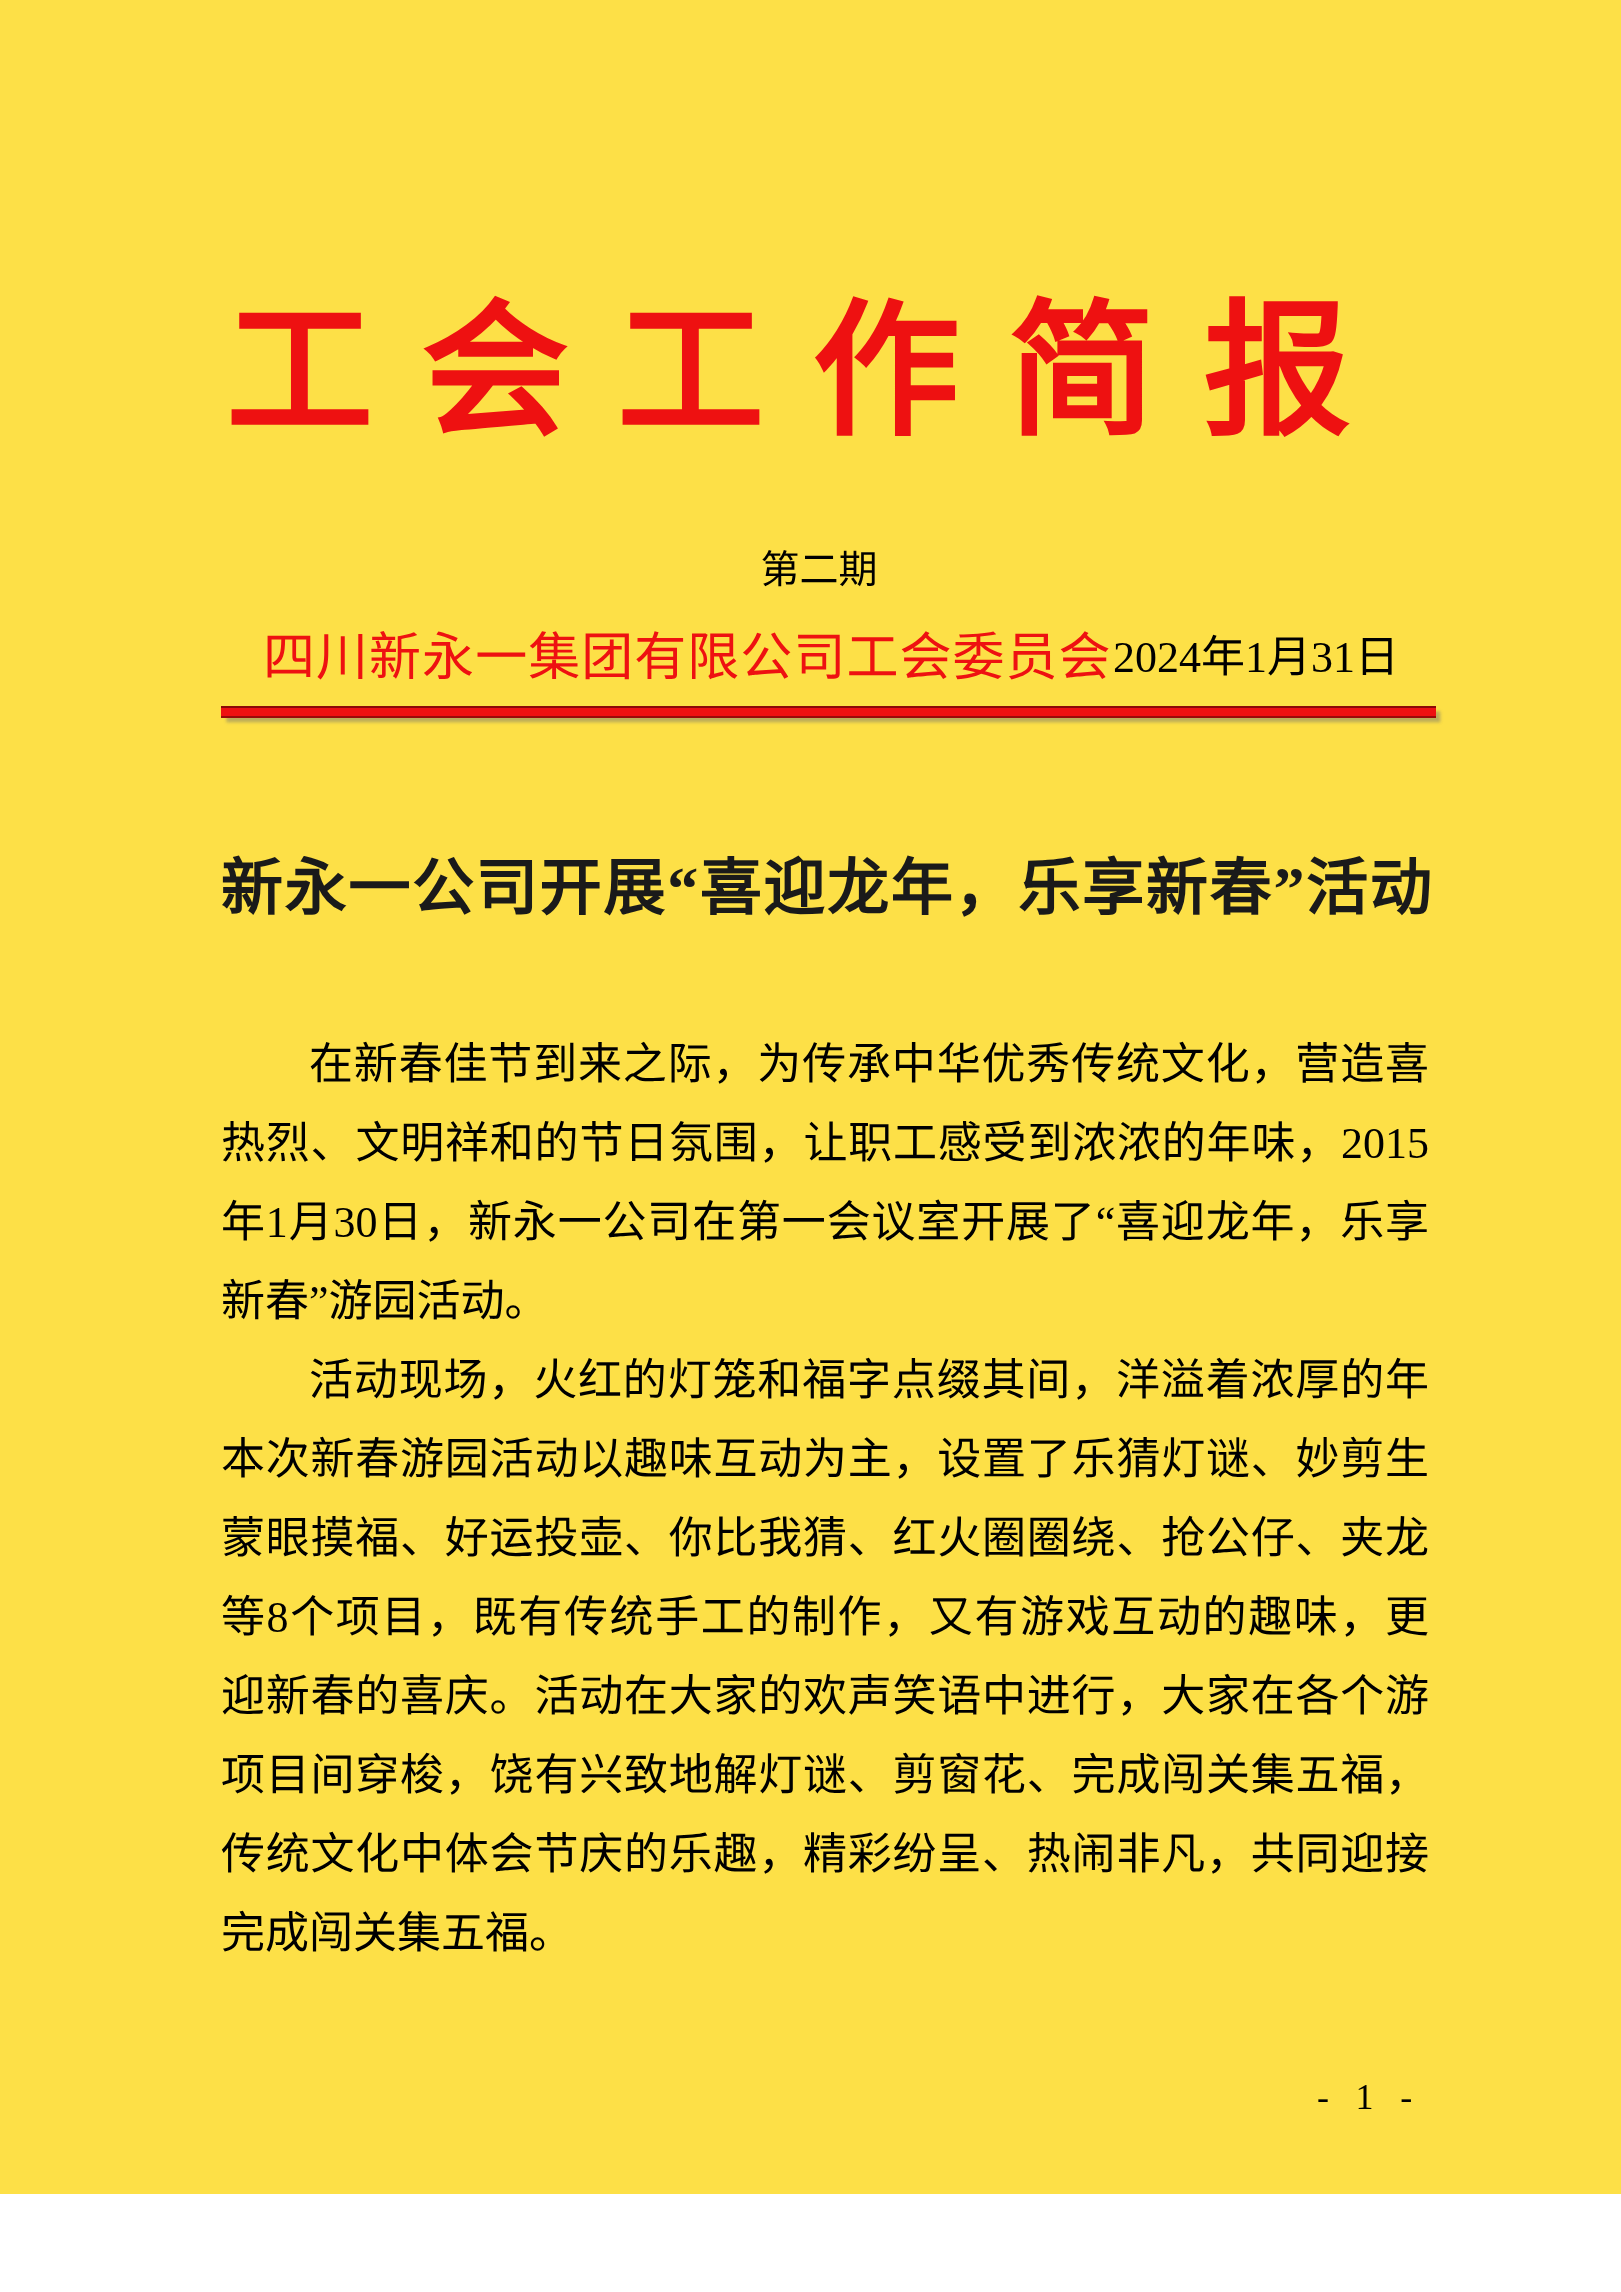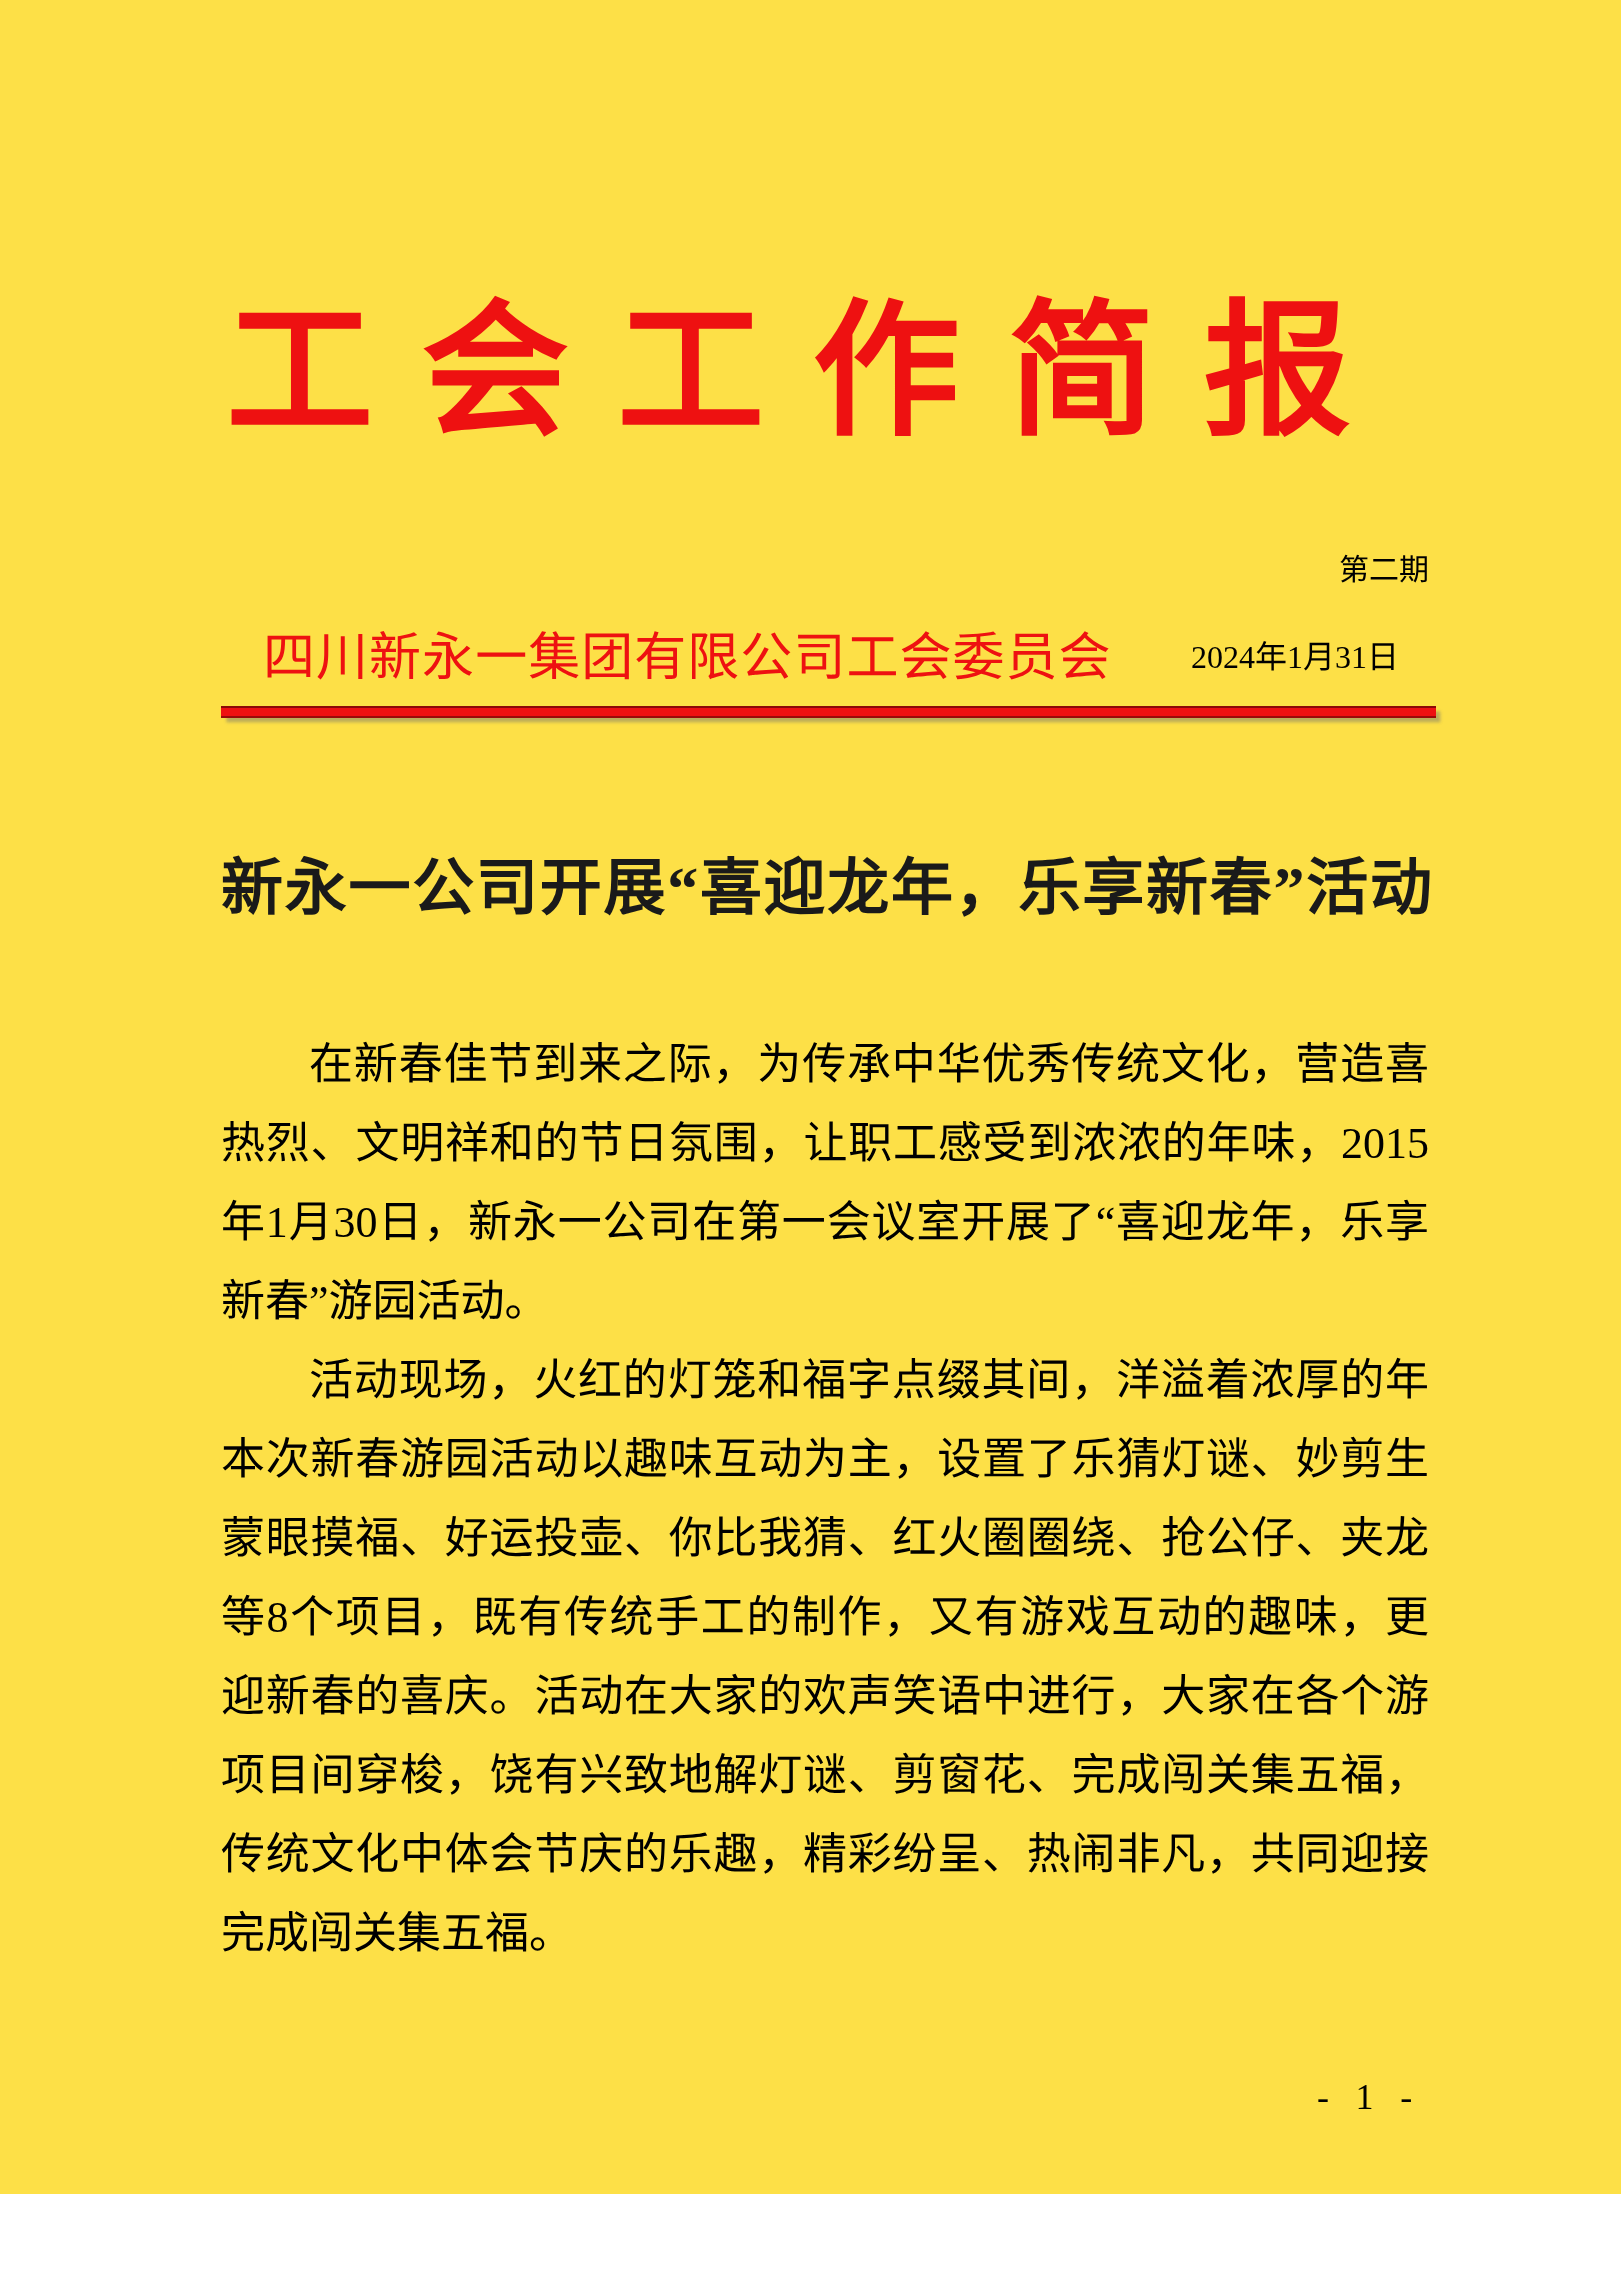--- a/index.html
+++ b/index.html
@@ -28,25 +28,25 @@
     font-size: 147px;
     line-height: 157px;
     letter-spacing: 0.33em;
     text-indent: 0.33em;
     text-align: center;
     color: #ee1111;
     white-space: nowrap;
   }
   .issue-line {
     position: absolute;
-    left: 221px;
+    left: 215px;
     top: 545px;
     width: 1208px;
-    text-align: right;
-    font-size: 30px;
+    text-align: center;
+    font-size: 39px;
     line-height: 49px;
     color: #000000;
   }
   .pub-row {
     position: absolute;
     left: 0;
     top: 632px;
     width: 1621px;
     height: 53px;
   }
@@ -57,21 +57,21 @@
     font-size: 52px;
     line-height: 51px;
     letter-spacing: 0.02em;
     color: #ee1111;
     white-space: nowrap;
   }
   .pub-date {
     position: absolute;
     right: 222px;
     top: 0;
-    font-size: 32px;
+    font-size: 44px;
     line-height: 51px;
     color: #000000;
     white-space: nowrap;
   }
   .red-rule {
     position: absolute;
     left: 221px;
     top: 706px;
     width: 1215px;
     height: 11.8px;

